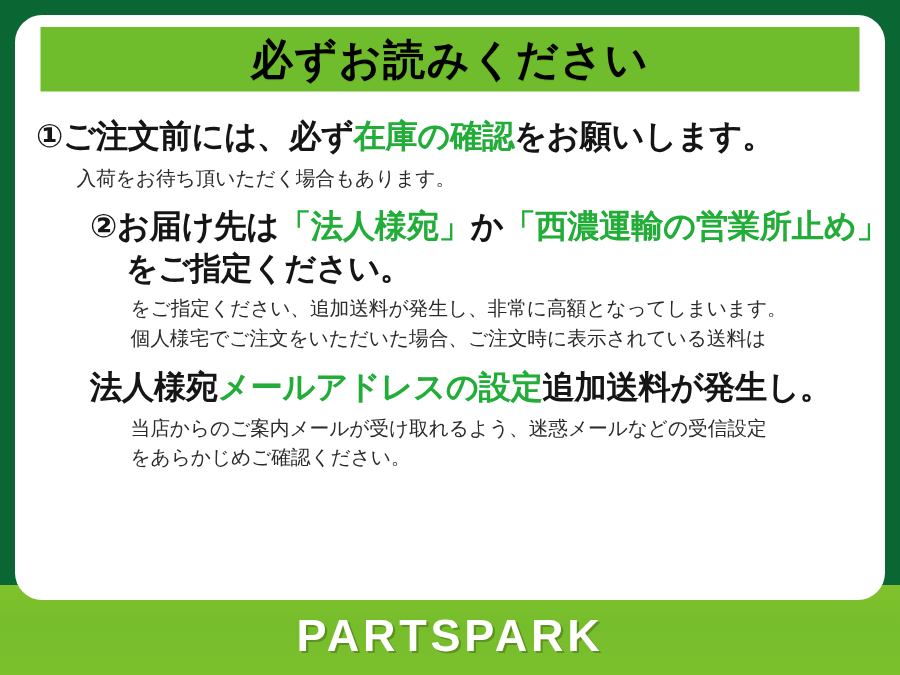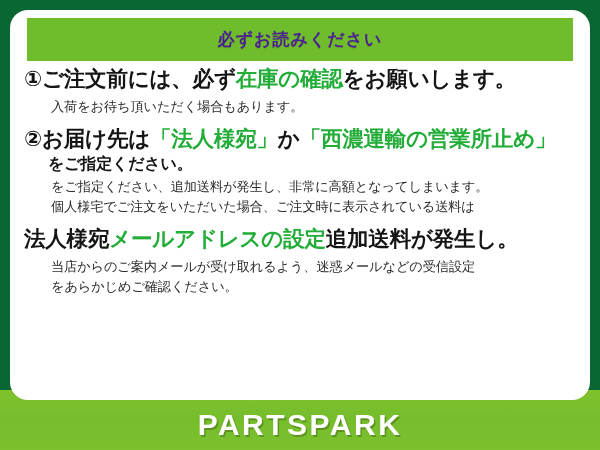--- a/index.html
+++ b/index.html
@@ -55,56 +55,56 @@
     left: 17px;
     top: 8px;
     width: 546px;
     height: 43px;
     background: #6fbd2d;
     display: flex;
     align-items: center;
     justify-content: center;
   }
   .title-banner-text {
-    color: #4c1d95;
-    font-size: 17px;
+    color: #000000;
+    font-size: 28px;
     font-weight: bold;
     letter-spacing: 1px;
     line-height: 1;
     white-space: nowrap;
     text-shadow: 0 1px 0 rgba(90,130,20,0.35);
   }
 
   
   .items {
     position: absolute;
     left: 0;
-    top: 56px;
+    top: 68px;
     width: 563px;
   }
 
   .item {
     padding: 0 8px 0 8px;
   }
-  .item + .item { margin-top: 9px; }
+  .item + .item { margin-top: 9px; margin-left: 36px; }
 
   .item-heading {
     font-size: 21.5px;
     font-weight: bold;
     color: #151515;
     line-height: 1.30;
     letter-spacing: -0.2px;
     white-space: nowrap;
     padding-left: 6px;
   }
   .item-heading .hl {
     color: #22ac38;
   }
   .item-heading-cont {
-    font-size: 16px;
+    font-size: 21px;
     font-weight: bold;
     color: #151515;
     line-height: 1.30;
     letter-spacing: -0.2px;
     white-space: nowrap;
     padding-left: 30px;
   }
 
   .item-sub {
     font-size: 13.2px;

